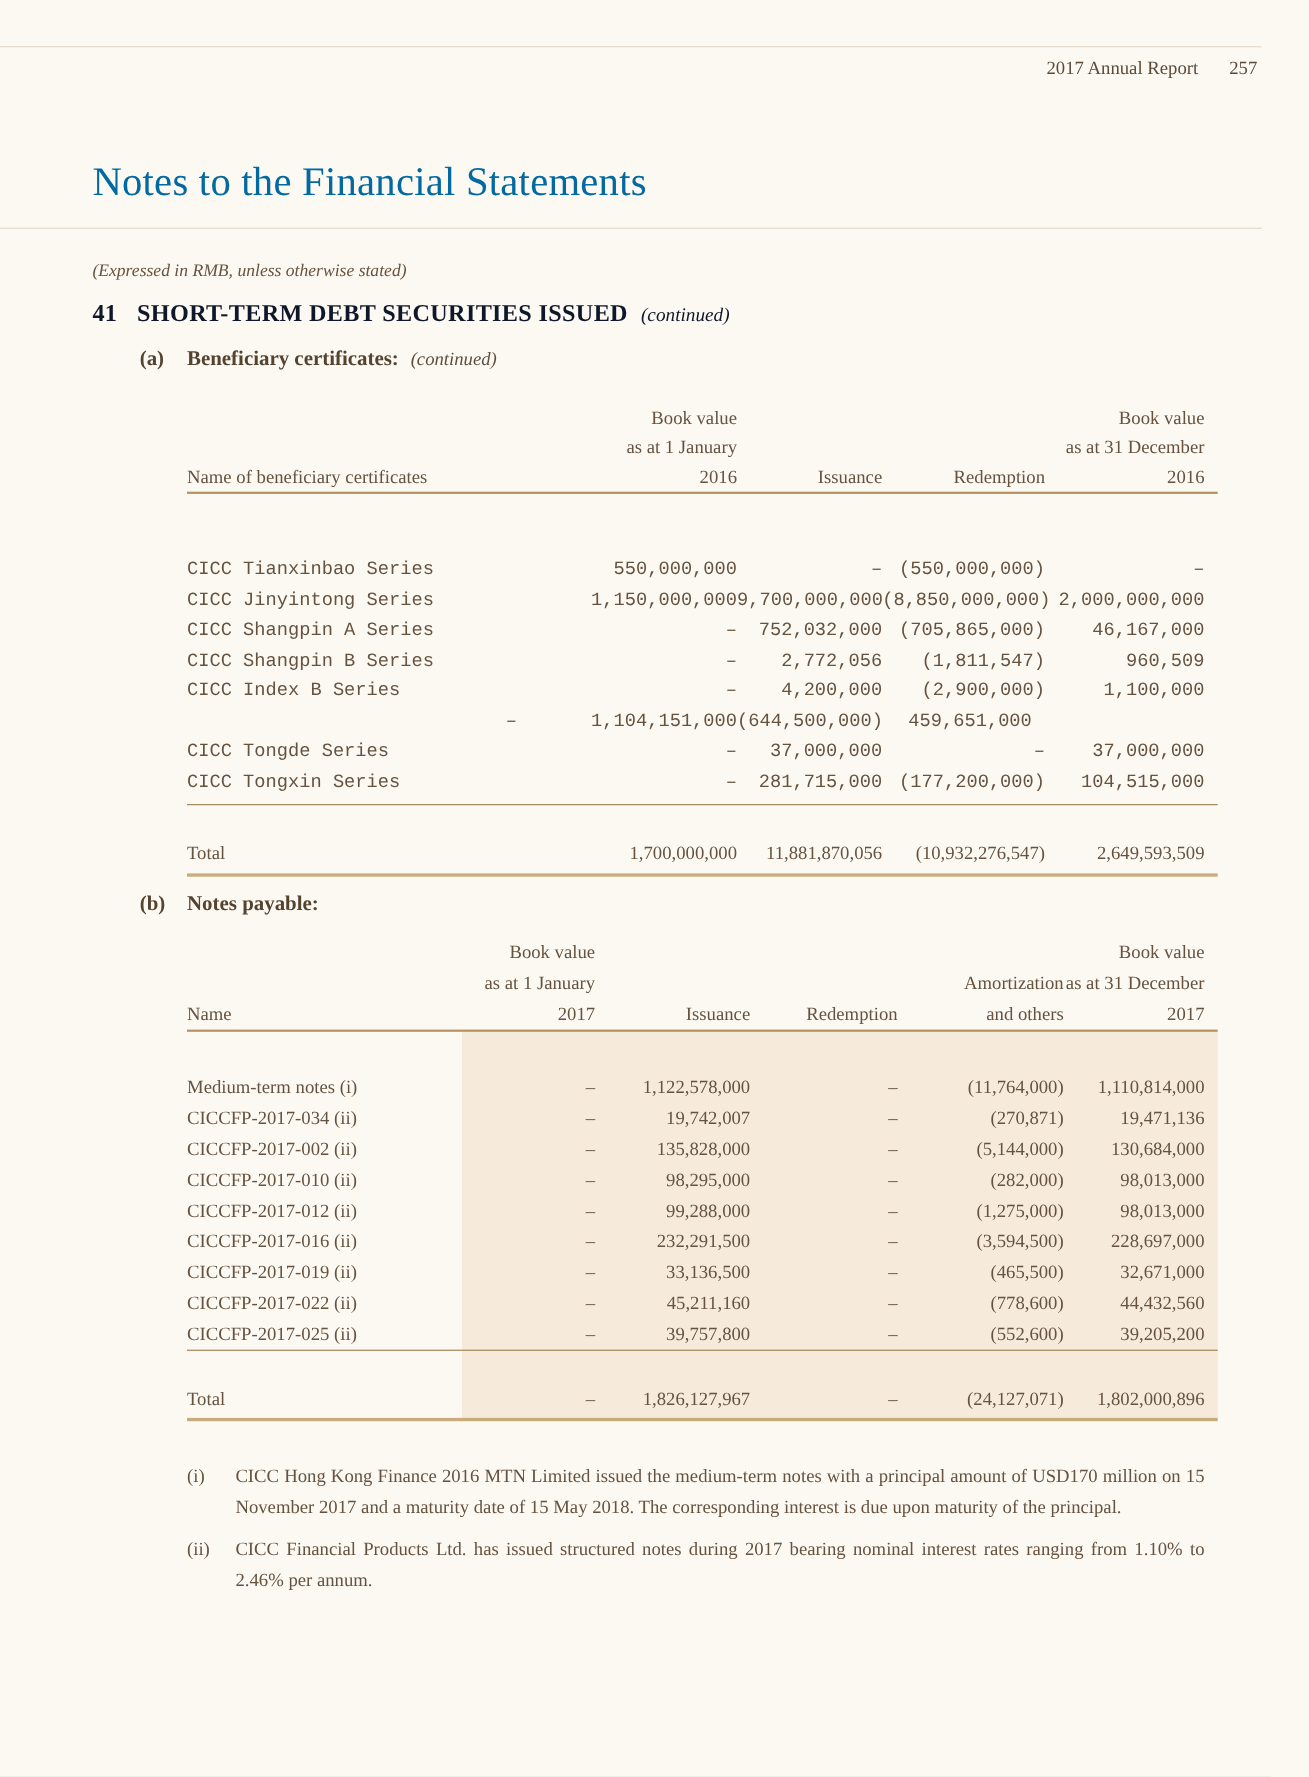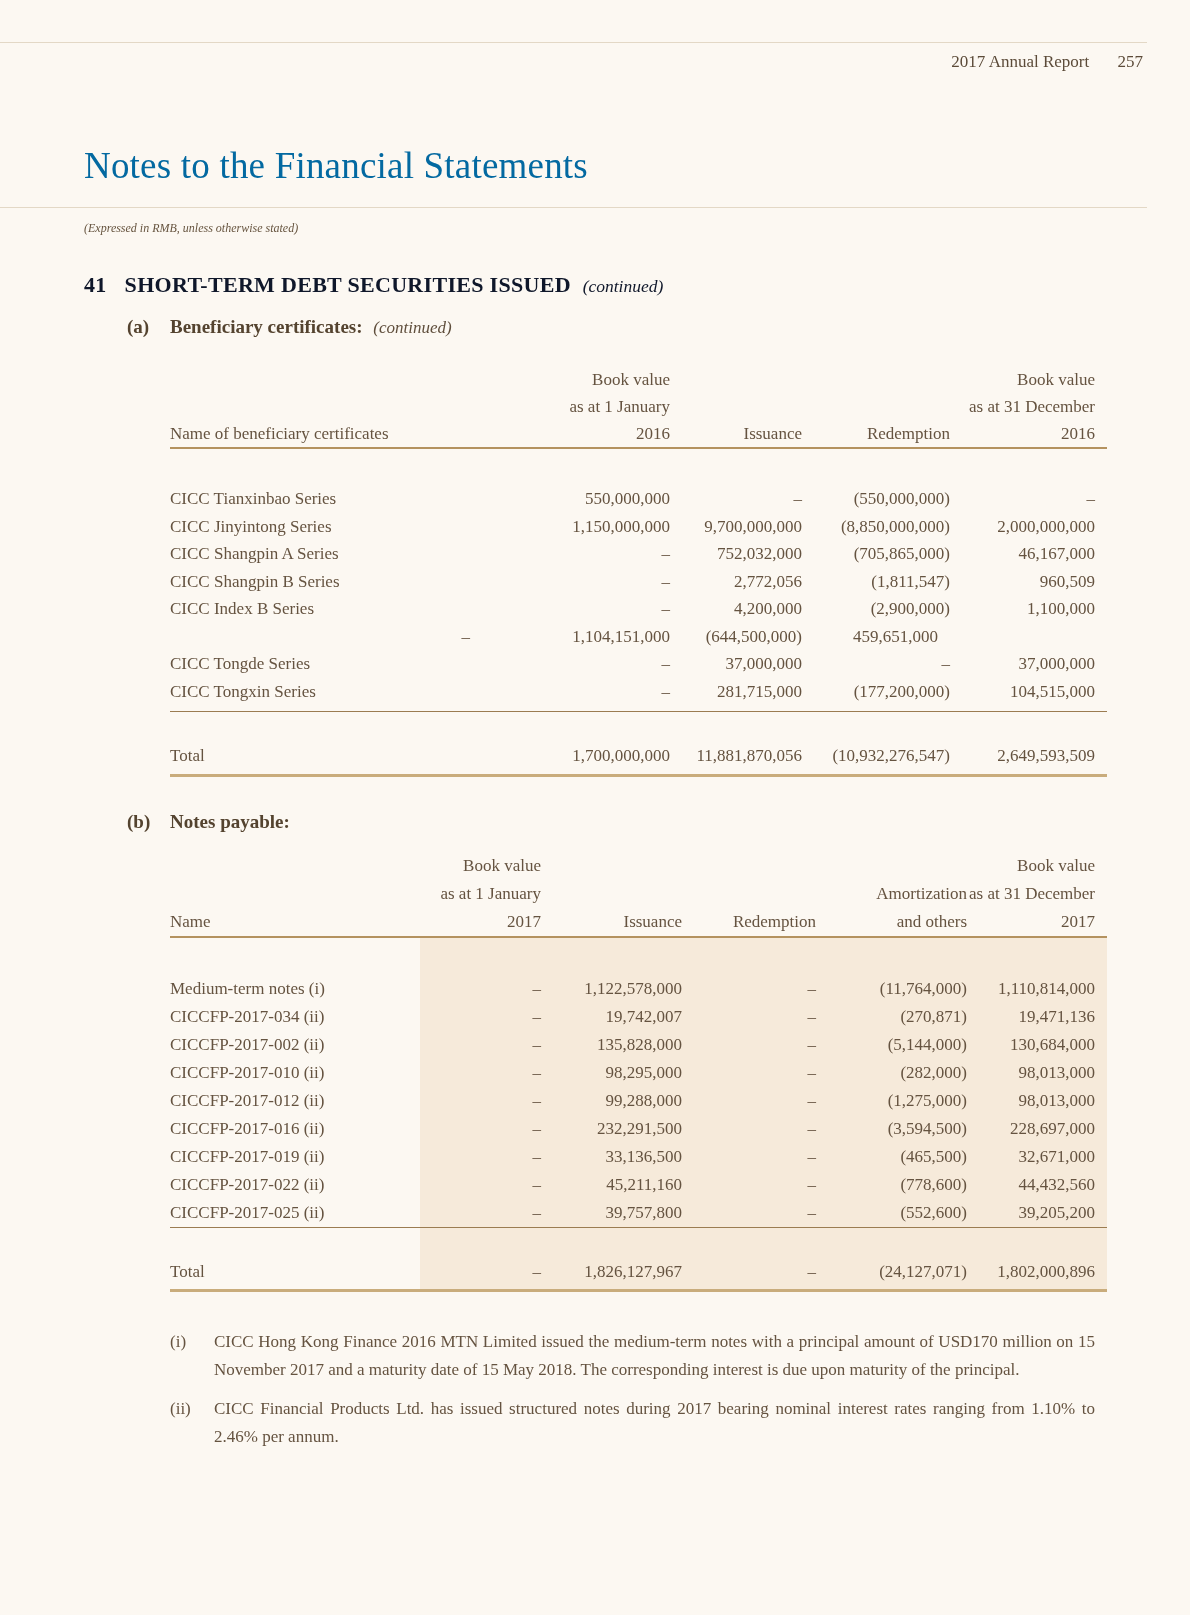--- a/index.html
+++ b/index.html
@@ -14,21 +14,21 @@
     margin:0 auto;
   }
   .hairline { position:absolute; left:0; width:1147px; border-top:1px solid #E3D8C6; }
   .top-rule { top:42px; }
   .title-rule { top:207px; }
 
   .page-header { position:absolute; top:52px; right:47px; font-size:17px; color:#5C4B39; }
   .page-header .pageno { margin-left:24px; }
 
   .doc-title { position:absolute; top:144px; left:84px; font-size:37px; font-weight:normal; color:#0369a1; letter-spacing:.2px; }
-  .subtitle { position:absolute; top:221px; left:84px; font-size:12px; font-style:italic; color:#66543F; }
+  .subtitle { position:absolute; top:238px; left:84px; font-size:16px; font-style:italic; color:#66543F; }
 
   .section-heading { position:absolute; top:272px; left:84px; font-size:22px; font-weight:bold; color:#0f172a; letter-spacing:.3px; }
   .section-heading .sec-num { margin-right:18px; }
   .section-heading .sec-cont { font-size:17.5px; font-weight:normal; font-style:italic; letter-spacing:0; margin-left:6px; }
 
   .sub-heading { position:absolute; left:127px; font-size:19px; font-weight:bold; color:#54432F; }
   .sub-heading .sub-label { display:inline-block; width:43px; }
   .sub-heading .sub-cont { font-weight:normal; font-style:italic; font-size:17px; color:#5F4E3C; margin-left:6px; }
   .sub-a { top:316px; }
   .sub-b { top:811px; }
@@ -42,21 +42,21 @@
   .c-left  { text-align:left; }
   .c-right { text-align:right; }
   .grid-a > .cell:last-child, .grid-b > .cell:last-child { padding-right:12px; }
 
   .thead { align-items:end; line-height:27px; position:relative; z-index:1; }
   .table-b .thead { line-height:28px; }
   .rule-head  { border-top:2px solid #B4925F; position:relative; z-index:1; }
   .rule-thin  { border-top:1px solid #9B7C51; position:relative; z-index:1; }
   .rule-thick { border-top:3px solid #C9AC7C; position:relative; z-index:1; }
 
-  .table-a .tbody { padding-top:36px; }
+  .table-a .tbody { padding-top:56px;font-family:Liberation Mono, monospace; }
   .table-a .tbody .row { line-height:27.5px; }
   .table-a .rule-thin { margin-top:6px; }
   .table-a .total-row { margin-top:30px; line-height:27px; }
   .table-a .rule-thick { margin-top:5px; }
 
   .table-b .tbody { padding-top:37px; }
   .table-b .tbody .row { line-height:28px; }
   .table-b .total-row { margin-top:30px; line-height:27px; }
   .table-b .rule-thick { margin-top:4px; }
 

